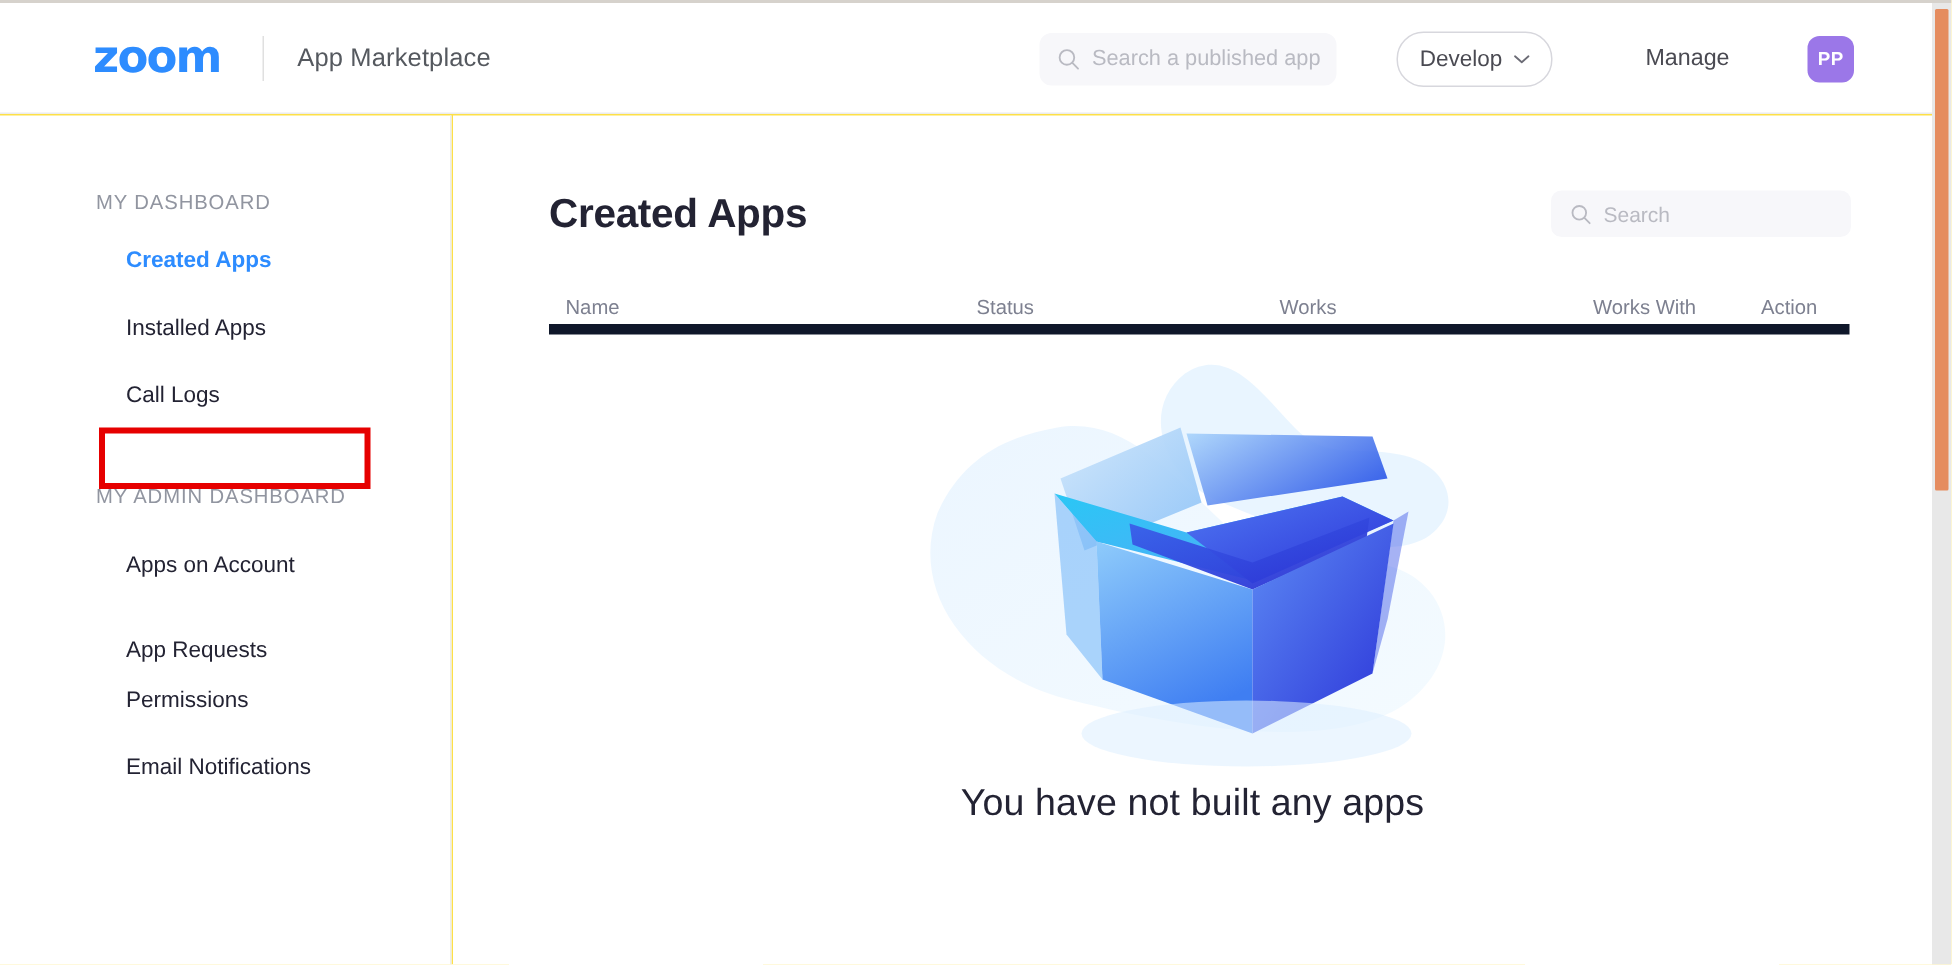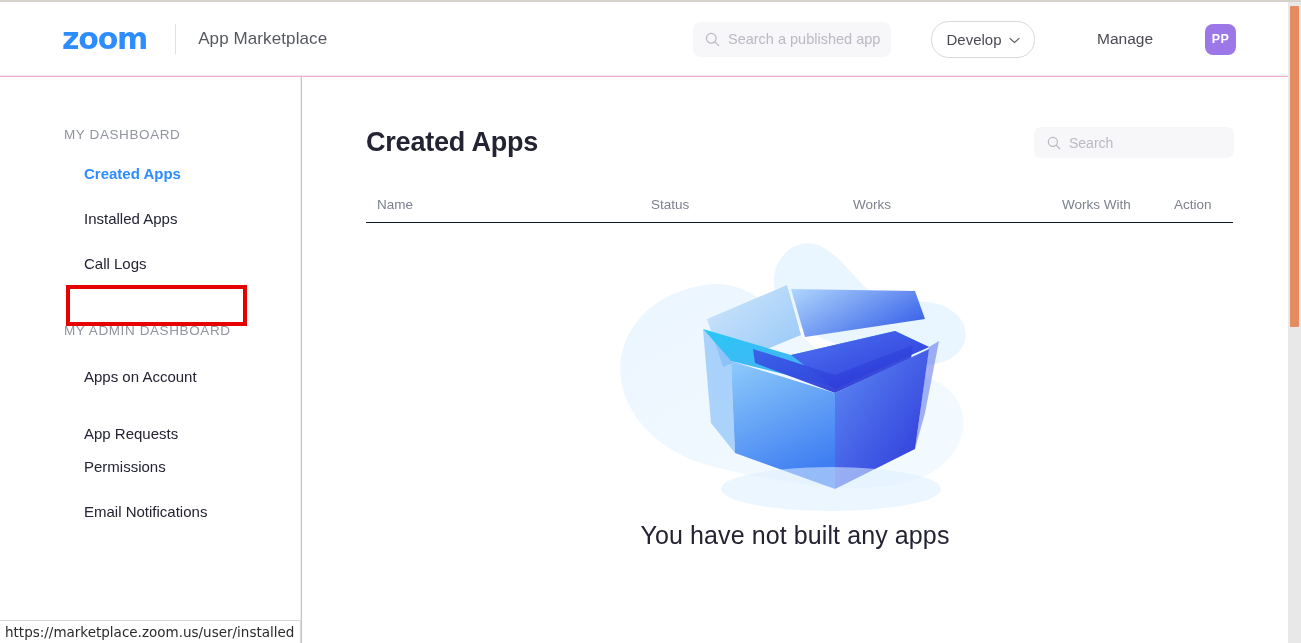--- a/index.html
+++ b/index.html
@@ -8,21 +8,21 @@
     width: 1301px;
     height: 643px;
     overflow: hidden;
     font-family: "Liberation Sans", sans-serif;
     background: #ffffff;
   }
   .page {
     position: relative;
     width: 1301px;
     height: 643px;
-    background: #f9a8d4;
+    background: #fde047;
     border-top: 2px solid #d6d2cc;
     overflow: hidden;
   }
 
   
   .header {
     position: absolute;
     top: 0; left: 0;
     width: 1288px;
     height: 74px;
@@ -198,21 +198,21 @@
 
   .table {
     position: absolute;
     left: 64px;
     top: 114px;
     width: 867px;
   }
   .table-head {
     position: relative;
     height: 32px;
-    border-bottom: 1px solid #0f172a;
+    border-bottom: 7px solid #0f172a;
   }
   .th {
     position: absolute;
     top: 6px;
     font-size: 13.5px;
     color: #7d8090;
   }
   .th-name   { left: 11px; }
   .th-status { left: 285px; }
   .th-type   { left: 487px; }
@@ -411,17 +411,14 @@
         </svg>
       </div>
       <div class="empty-text">You have not built any apps</div>
     </div>
   </div>
 
   <div class="scrollbar-track">
     <div class="scrollbar-thumb"></div>
   </div>
 
-  <div class="status-bar">
-    <span class="status-bar-text">https://marketplace.zoom.us/user/installed</span>
-  </div>
 
 </div>
 
 </body></html>

